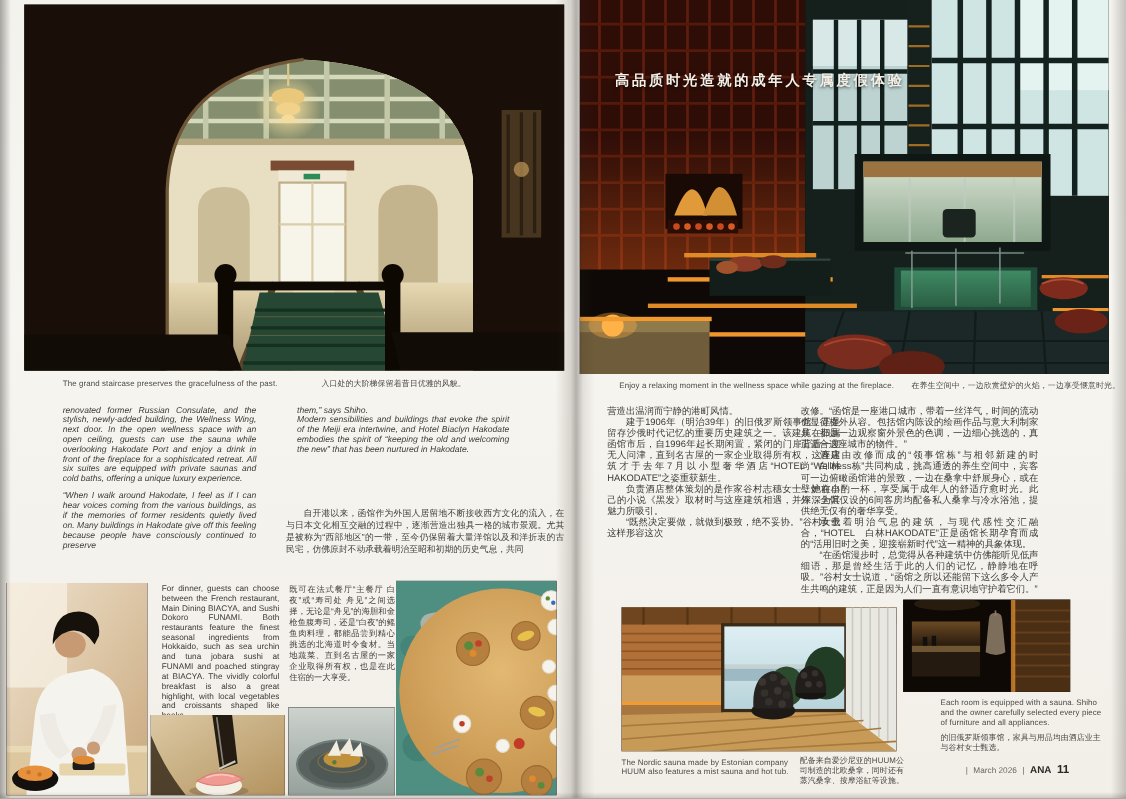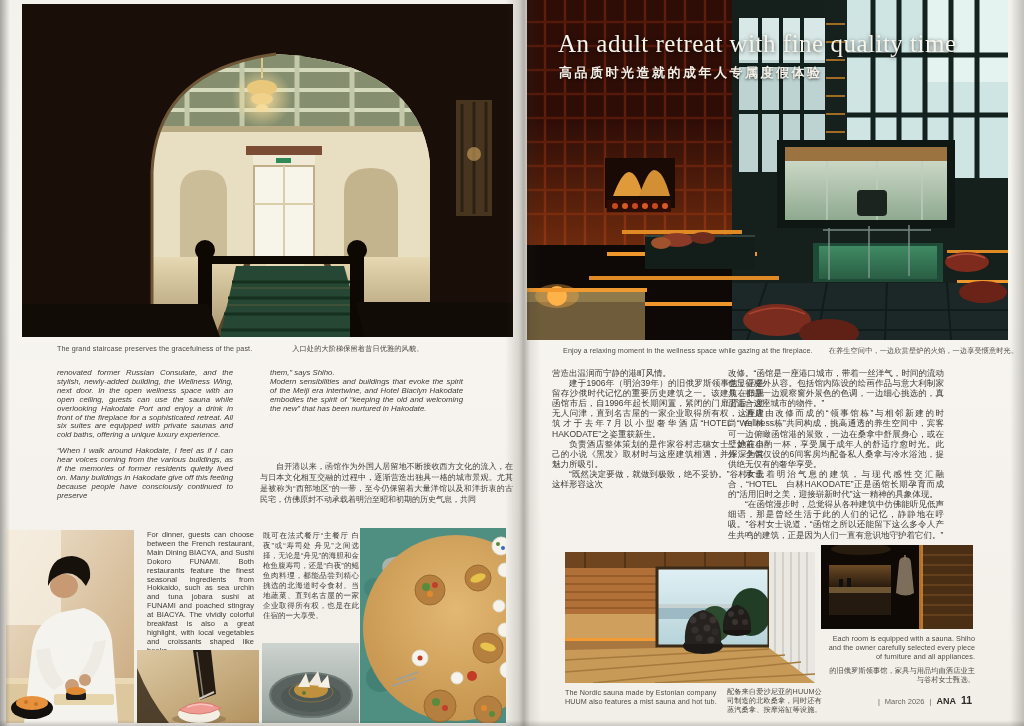--- a/index.html
+++ b/index.html
@@ -363,21 +363,20 @@
       <g>
         <rect x="0" y="292" width="118" height="48" fill="#6e5c3a"></rect>
         <rect x="0" y="292" width="118" height="10" fill="#8f7a4c"></rect>
         <circle cx="30" cy="296" r="10" fill="#ffb347"></circle>
         <ellipse cx="30" cy="296" rx="22" ry="12" fill="#ffb347" opacity="0.35"></ellipse>
         <rect x="0" y="288" width="120" height="4" fill="#f09a30"></rect>
       </g>
     </svg>
   </div>
 
-  <div class="headline" style="left:558px;top:30px;">An adult retreat with fine quality time</div>
   <div class="headline-zh" style="left:559px;top:64px;">高品质时光造就的成年人专属度假体验</div>
 
   <div class="caprow" style="left:563px;top:346px;gap:16px;">
     <span class="cap">Enjoy a relaxing moment in the wellness space while gazing at the fireplace.</span>
     <span class="cap">在养生空间中，一边欣赏壁炉的火焰，一边享受惬意时光。</span>
   </div>
 
   <div class="col rt" style="left:552px;top:368px;width:212px;">
     <p>营造出温润而宁静的港町风情。</p>
     <p class="ind">建于1906年（明治39年）的旧俄罗斯领事馆，正是留存沙俄时代记忆的重要历史建筑之一。该建筑在归属函馆市后，自1996年起长期闲置，紧闭的门扉背后一度无人问津，直到名古屋的一家企业取得所有权，这座建筑才于去年7月以小型奢华酒店“HOTEL　白林HAKODATE”之姿重获新生。</p>
@@ -468,21 +467,21 @@
         <path d="M78 18 Q78 12 84 12 Q90 12 90 18 L93 48 Q85 53 75 48 Z" fill="#8a7a66" opacity="0.9"></path>
       </g>
       <g>
         <rect x="100" y="0" width="52" height="84" fill="#4a2f15"></rect>
         <path d="M100 10 H152 M100 20 H152 M100 30 H152 M100 40 H152 M100 50 H152 M100 60 H152 M100 70 H152" stroke="#643f1c" stroke-width="2"></path>
         <rect x="98" y="0" width="4" height="84" fill="#d98a30" opacity="0.8"></rect>
       </g>
     </svg>
   </div>
 
-  <div class="col" style="left:823px;top:634px;width:152px;text-align:right;">
+  <div class="col" style="left:855px;top:634px;width:152px;">
     <p class="cap" style="margin:0;">Each room is equipped with a sauna. Shiho and the owner carefully selected every piece of furniture and all appliances.</p>
     <p class="cap" style="margin:5px 0 0 0;">的旧俄罗斯领事馆，家具与用品均由酒店业主与谷村女士甄选。</p>
   </div>
 
   <div class="col" style="left:565px;top:688px;width:152px;">
     <p class="cap" style="margin:0;">The Nordic sauna made by Estonian company HUUM also features a mist sauna and hot tub.</p>
   </div>
   <div class="col" style="left:727px;top:687px;width:95px;">
     <p class="cap" style="margin:0;">配备来自爱沙尼亚的HUUM公司制造的北欧桑拿，同时还有蒸汽桑拿、按摩浴缸等设施。</p>
   </div>

